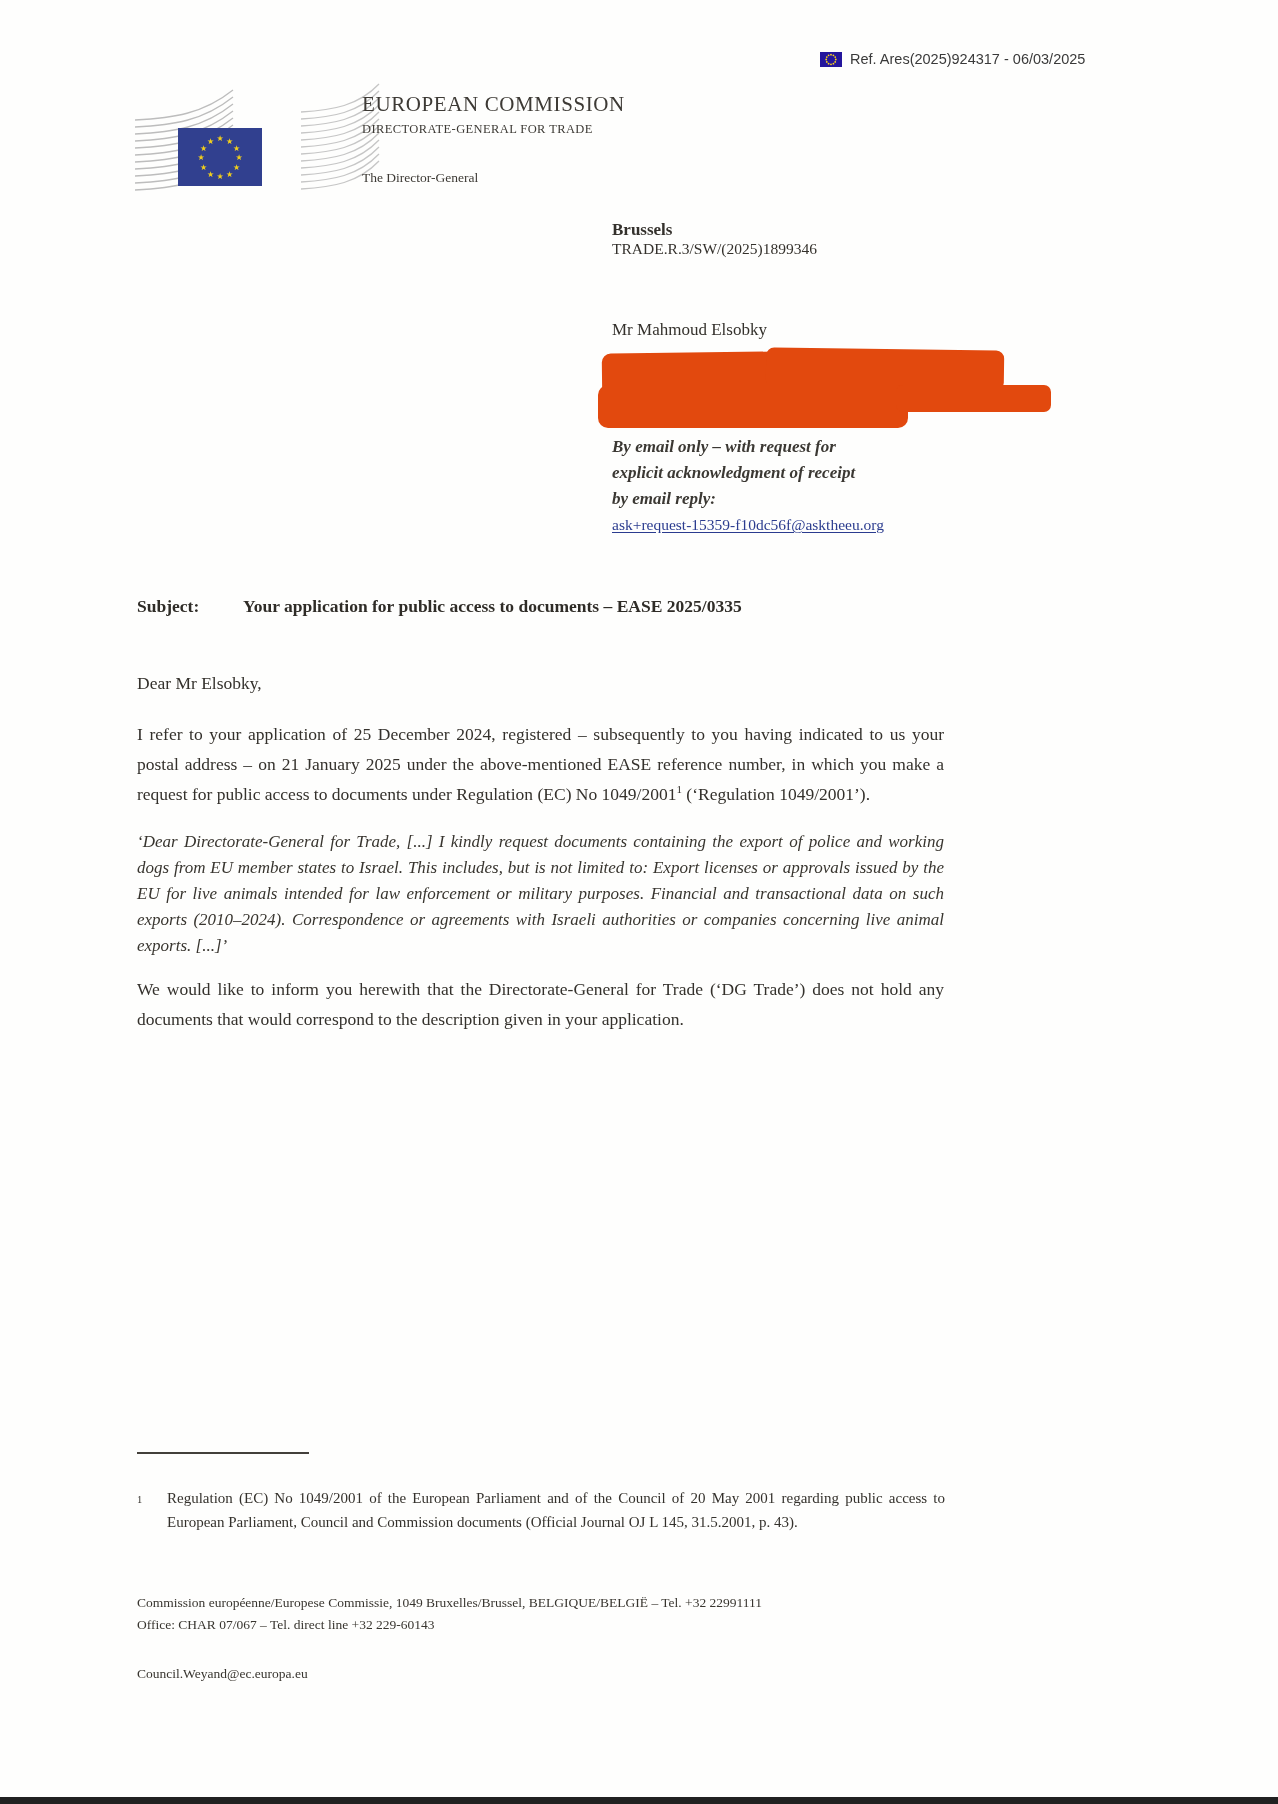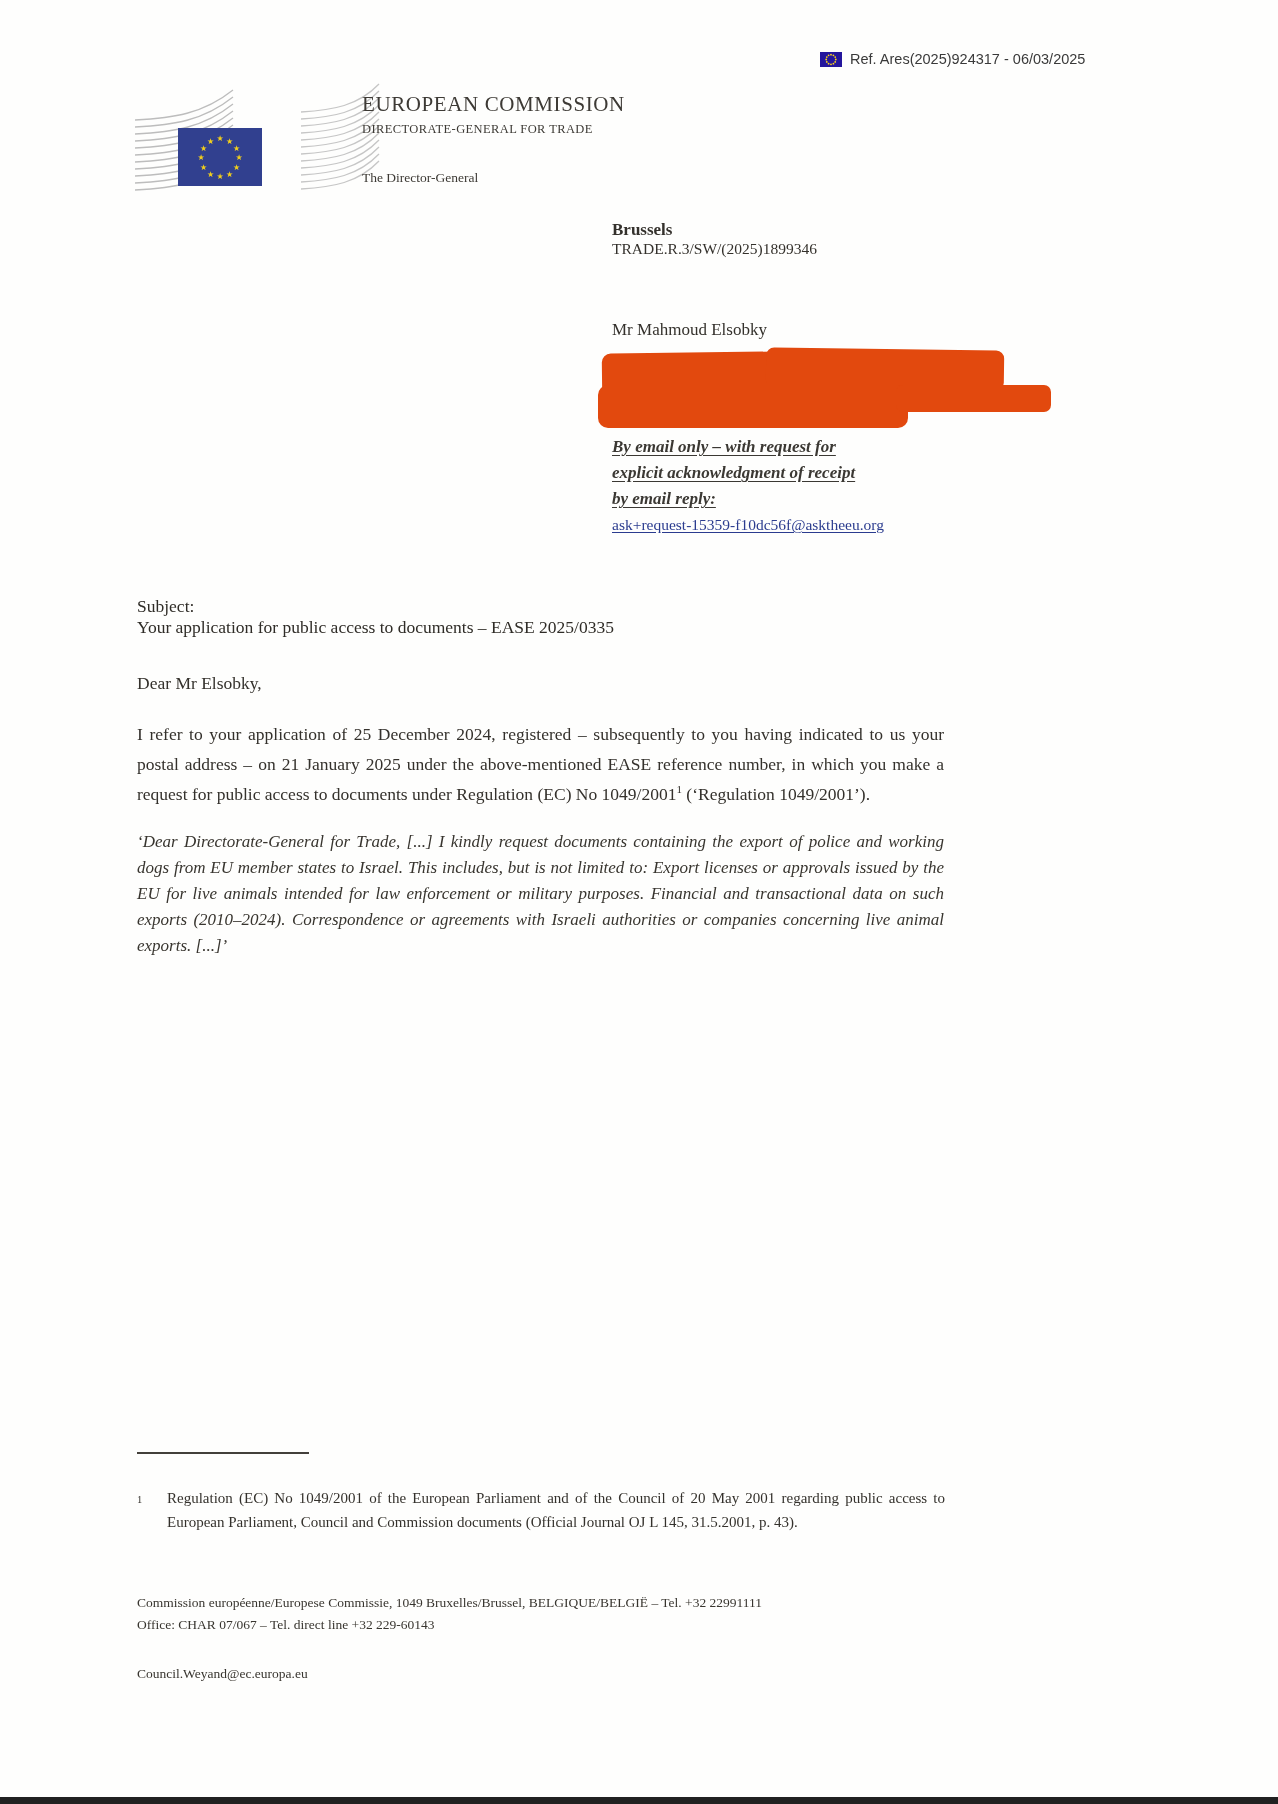--- a/index.html
+++ b/index.html
@@ -27,31 +27,31 @@
   .hdr .director{font-size:13.5px;margin-top:33px;color:#3d3a35;}
   
   .addr{position:absolute;left:612px;top:220px;}
   .addr .city{font-size:17px;font-weight:bold;}
   .addr .ref{font-size:15.5px;}
   .recipient{position:absolute;left:612px;top:320px;font-size:17px;}
   .redaction{position:absolute;left:596px;top:346px;}
   .delivery{position:absolute;left:612px;top:434px;width:330px;}
   .delivery .dline{
     font-size:17px;font-weight:bold;font-style:italic;
-    text-decoration:underline;text-underline-offset:3px;
+    text-underline-offset:3px;
     line-height:26px;color:#3b3833;
   }
   .delivery .mail{
     display:inline-block;margin-top:4px;
     font-size:15.5px;color:#2b3c8f;
     text-decoration:underline;text-underline-offset:2px;
     cursor:pointer;
   }
   
-  .subject{position:absolute;left:137px;top:596px;width:810px;display:flex;font-weight:normal;font-size:17.5px;color:#2f2c27;flex-direction:column;}
+  .subject{position:absolute;left:137px;top:596px;width:810px;display:flex;font-weight:bold;font-size:17.5px;color:#2f2c27;}
   .subject .lbl{width:106px;flex:0 0 auto;}
   
   .body{position:absolute;left:137px;top:668px;width:807px;font-size:17.5px;line-height:30px;}
   .body p{margin:0 0 20px 0;text-align:justify;}
   .body p.salutation{text-align:left;margin-bottom:21px;}
   .body p.lead-in{margin-bottom:16px;}
   .body .quote{
     font-style:italic;font-size:17px;line-height:26px;
     text-align:justify;margin:0 0 15px 0;color:#38352f;
   }
@@ -172,20 +172,21 @@
 
   <div class="subject">
     <span class="lbl">Subject:</span>
     <span>Your application for public access to documents – EASE 2025/0335</span>
   </div>
 
   <div class="body">
     <p class="salutation">Dear Mr Elsobky,</p>
     <p><span>I refer to your application of 25 December 2024, registered – subsequently to you having indicated to us your postal address – on 21 January 2025 under the above-mentioned EASE reference number, in which you make a request for public access to documents under Regulation (EC) No 1049/2001</span><sup>1</sup><span> (‘Regulation 1049/2001’).</span></p>
     <p class="quote">‘Dear Directorate-General for Trade, [...] I kindly request documents containing the export of police and working dogs from EU member states to Israel. This includes, but is not limited to: Export licenses or approvals issued by the EU for live animals intended for law enforcement or military purposes. Financial and transactional data on such exports (2010–2024). Correspondence or agreements with Israeli authorities or companies concerning live animal exports. [...]’</p>
+    <p>We would like to inform you herewith that the Directorate-General for Trade (‘DG Trade’) does not hold any documents that would correspond to the description given in your application.</p>
   </div>
 
   <div class="fn-rule"></div>
   <div class="footnote">
     <div class="num">1</div>
     <div class="txt">Regulation (EC) No 1049/2001 of the European Parliament and of the Council of 20 May 2001 regarding public access to European Parliament, Council and Commission documents (Official Journal OJ L 145, 31.5.2001, p. 43).</div>
   </div>
 
   <div class="footer">
     <div>Commission européenne/Europese Commissie, 1049 Bruxelles/Brussel, BELGIQUE/BELGIË – Tel. +32 22991111</div>

